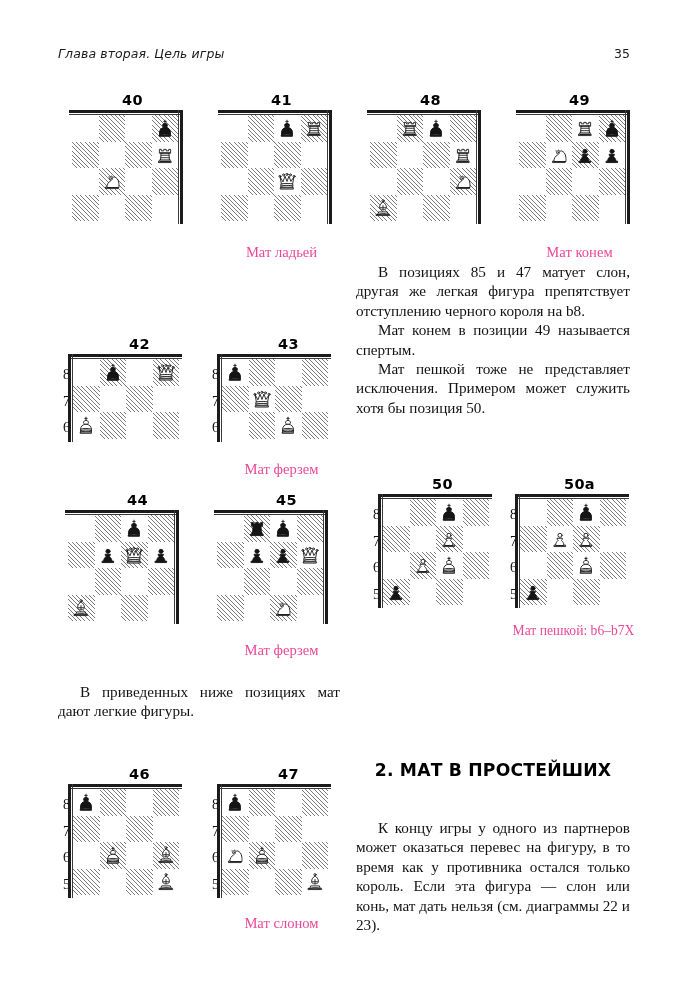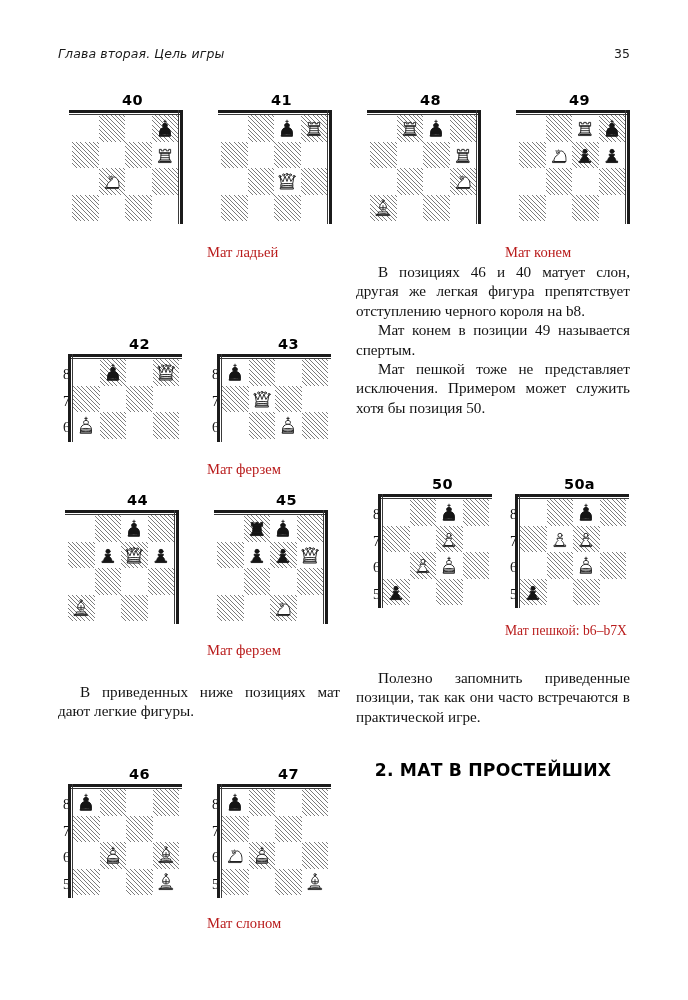--- a/index.html
+++ b/index.html
@@ -116,22 +116,22 @@
     display: flex; align-items: center; justify-content: center;
     font-family: "DejaVu Sans", sans-serif;
     line-height: 1;
     pointer-events: none;
   }
   .piece svg { display:block; }
 
   .caption {
     font-size: 14.6px;
     line-height: 18px;
-    text-align: left;
-    color: #b91c1c;
+    text-align: center;
+    color: #ec4899;
     margin-top: 6px;
   }
 </style>
 </head>
 <body>
 
 <div class="page">
 
   <div class="runhead">
     <div class="runhead-title">Глава вторая. Цель игры</div>
@@ -439,21 +439,21 @@
             <div class="edge right"></div>
             <div class="edge right2"></div>
           </div>
       </div>
       <div class="caption" style="margin-top:22px;">Мат конем</div>
     </div>
   </div>
 
 
   <div class="col-right" style="top:262px;">
-    <p class="body">В позициях 46 и 40 матует слон, другая же легкая фигура препятствует отступлению черного короля на b8.</p>
+    <p class="body">В позициях 85 и 47 матует слон, другая же легкая фигура препятствует отступлению черного короля на b8.</p>
     <p class="body">Мат конем в позиции 49 называется спертым.</p>
     <p class="body">Мат пешкой тоже не представляет исключения. Примером может служить хотя бы позиция 50.</p>
   </div>
 
   <div class="diagram-row" style="left:58px; top:336px;">
     <div class="diagram" style="width:149px;">
       <div class="diagram-num" style="margin-left:14px;">42</div>
       <div class="board-wrap">
         <div class="ranks r3">
             <span style="height: 26.5px;">8</span>
@@ -955,28 +955,28 @@
           </div>
       </div>
       <div class="caption" style="margin-top:14px; font-size:13.6px; line-height:17px;">Мат пешкой: b6–b7X</div>
     </div>
   </div>
 
   <div class="col-left" style="top:682px;">
     <p class="body">В приведенных ниже позициях мат дают легкие фигуры.</p>
   </div>
 
-  <div class="col-right" style="top:668px;">
-    <p class="body">Полезно запомнить приведенные позиции, так как они часто встречаются в практической игре.</p>
-  </div>
 
   <div class="col-right" style="top:760px;">
     <div class="section-title">2. МАТ В ПРОСТЕЙШИХ</div>
   </div>
 
+  <div class="col-right" style="top:818px;">
+    <p class="body">К концу игры у одного из партнеров может оказаться перевес на фигуру, в то время как у противника остался только король. Если эта фигура — слон или конь, мат дать нельзя (см. диаграммы 22 и 23).</p>
+  </div>
 
   <div class="diagram-row" style="left:58px; top:766px;">
     <div class="diagram" style="width:149px;">
       <div class="diagram-num" style="margin-left:14px;">46</div>
       <div class="board-wrap">
         <div class="ranks r4">
             <span style="height: 26.5px;">8</span>
             <span style="height: 26.5px;">7</span>
             <span style="height: 26.5px;">6</span>
             <span style="height: 26.5px;">5</span>

